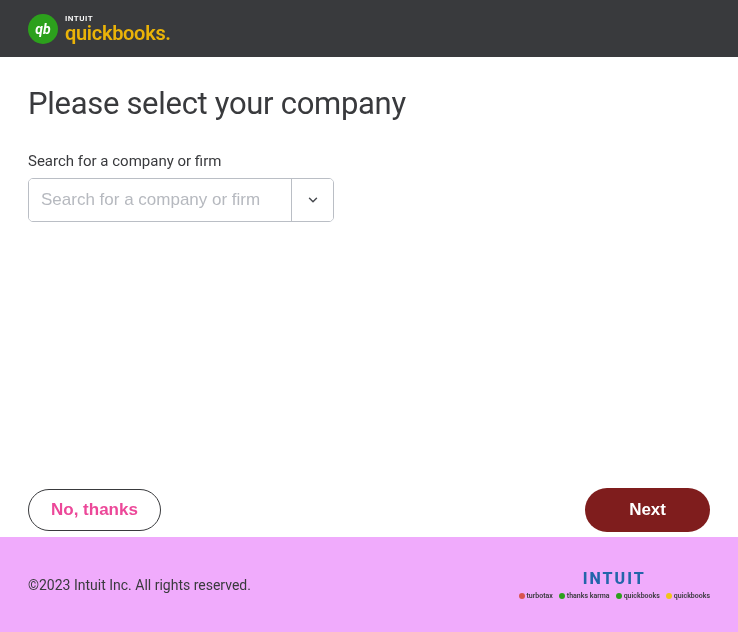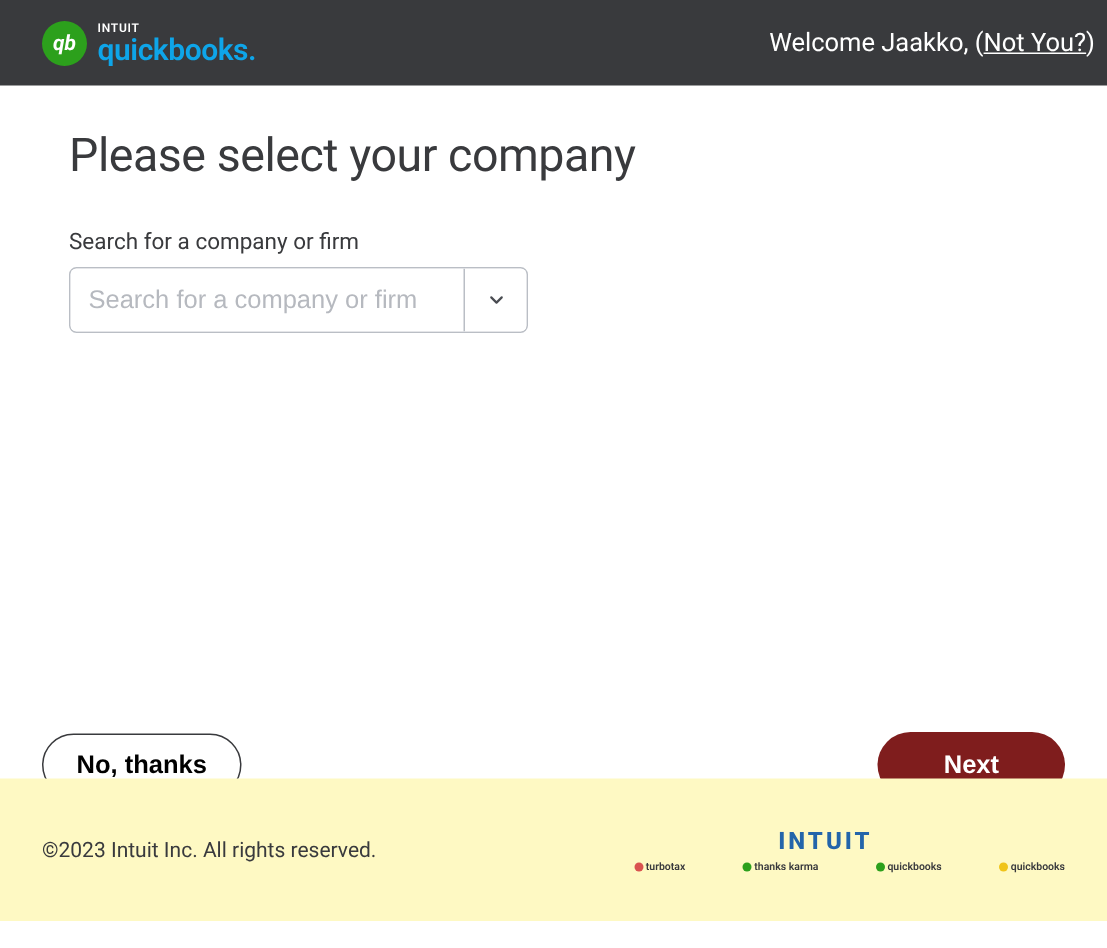--- a/index.html
+++ b/index.html
@@ -49,35 +49,34 @@
     }
     .logo-intuit {
       font-size: 8px;
       letter-spacing: 0.5px;
       font-weight: 600;
       color: #ffffff;
     }
     .logo-qb {
       font-size: 20px;
       font-weight: 600;
-      color: #0ea5e9;
+      color: #eab308;
       letter-spacing: -0.3px;
     }
     .welcome {
       font-size: 17px;
       color: #ffffff;
     }
     .welcome a {
       color: #ffffff;
       text-decoration: underline;
       cursor: pointer;
     }
     .main {
       padding: 28px 28px 0 28px;
-      margin-left: 18px;
     }
     .page-title {
       font-size: 31px;
       font-weight: 400;
       color: #393a3d;
       margin-bottom: 30px;
       letter-spacing: -0.3px;
     }
     .field-label {
       font-size: 15px;
@@ -133,34 +132,34 @@
       border-radius: 999px;
       font-size: 17px;
       font-weight: 600;
       padding: 10px 24px;
       cursor: pointer;
       border: none;
     }
     .btn-secondary {
       background: #ffffff;
       border: 1px solid #393a3d;
-      color: #000000;
+      color: #ec4899;
       padding: 10px 22px;
     }
     .btn-primary {
       background: #7f1d1d;
       color: #ffffff;
       padding: 12px 44px;
     }
     .footer {
       position: absolute;
-      bottom: 18px;
+      bottom: 0;
       left: 0;
       right: 0;
-      background: #fef9c3;
+      background: #f0abfc;
       height: 95px;
       display: flex;
       align-items: center;
       justify-content: space-between;
       padding: 0 28px;
     }
     .footer-left {
       font-size: 14px;
       color: #393a3d;
     }
@@ -181,21 +180,20 @@
       gap: 6px;
       align-items: center;
     }
     .brand {
       display: flex;
       align-items: center;
       gap: 2px;
       font-size: 7px;
       font-weight: 600;
       color: #393a3d;
-      margin-left: 32px;
     }
     .dot {
       width: 6px;
       height: 6px;
       border-radius: 50%;
       display: inline-block;
     }
     .dot-orange { background: #d9534f; }
     .dot-green { background: #2ca01c; }
     .dot-yellow { background: #f0c419; }
@@ -203,23 +201,20 @@
 </head>
 <body>
 
 <div class="header">
   <div class="logo-wrap">
     <div class="logo-circle">qb</div>
     <div class="logo-text-wrap">
       <span class="logo-intuit">INTUIT</span>
       <span class="logo-qb">quickbooks.</span>
     </div>
-  </div>
-  <div class="welcome">
-    <span>Welcome </span><span>Jaakko</span><span>, (</span><a>Not You?</a><span>)</span>
   </div>
 </div>
 
 <div class="main">
   <h1 class="page-title">Please select your company</h1>
   <div class="field-label">Search for a company or firm</div>
   <div class="combo">
     <input class="combo-input" type="text" placeholder="Search for a company or firm" style="">
     <div class="combo-toggle">
       <svg viewBox="0 0 24 24" fill="none" stroke-width="2.5" stroke-linecap="round" stroke-linejoin="round">

